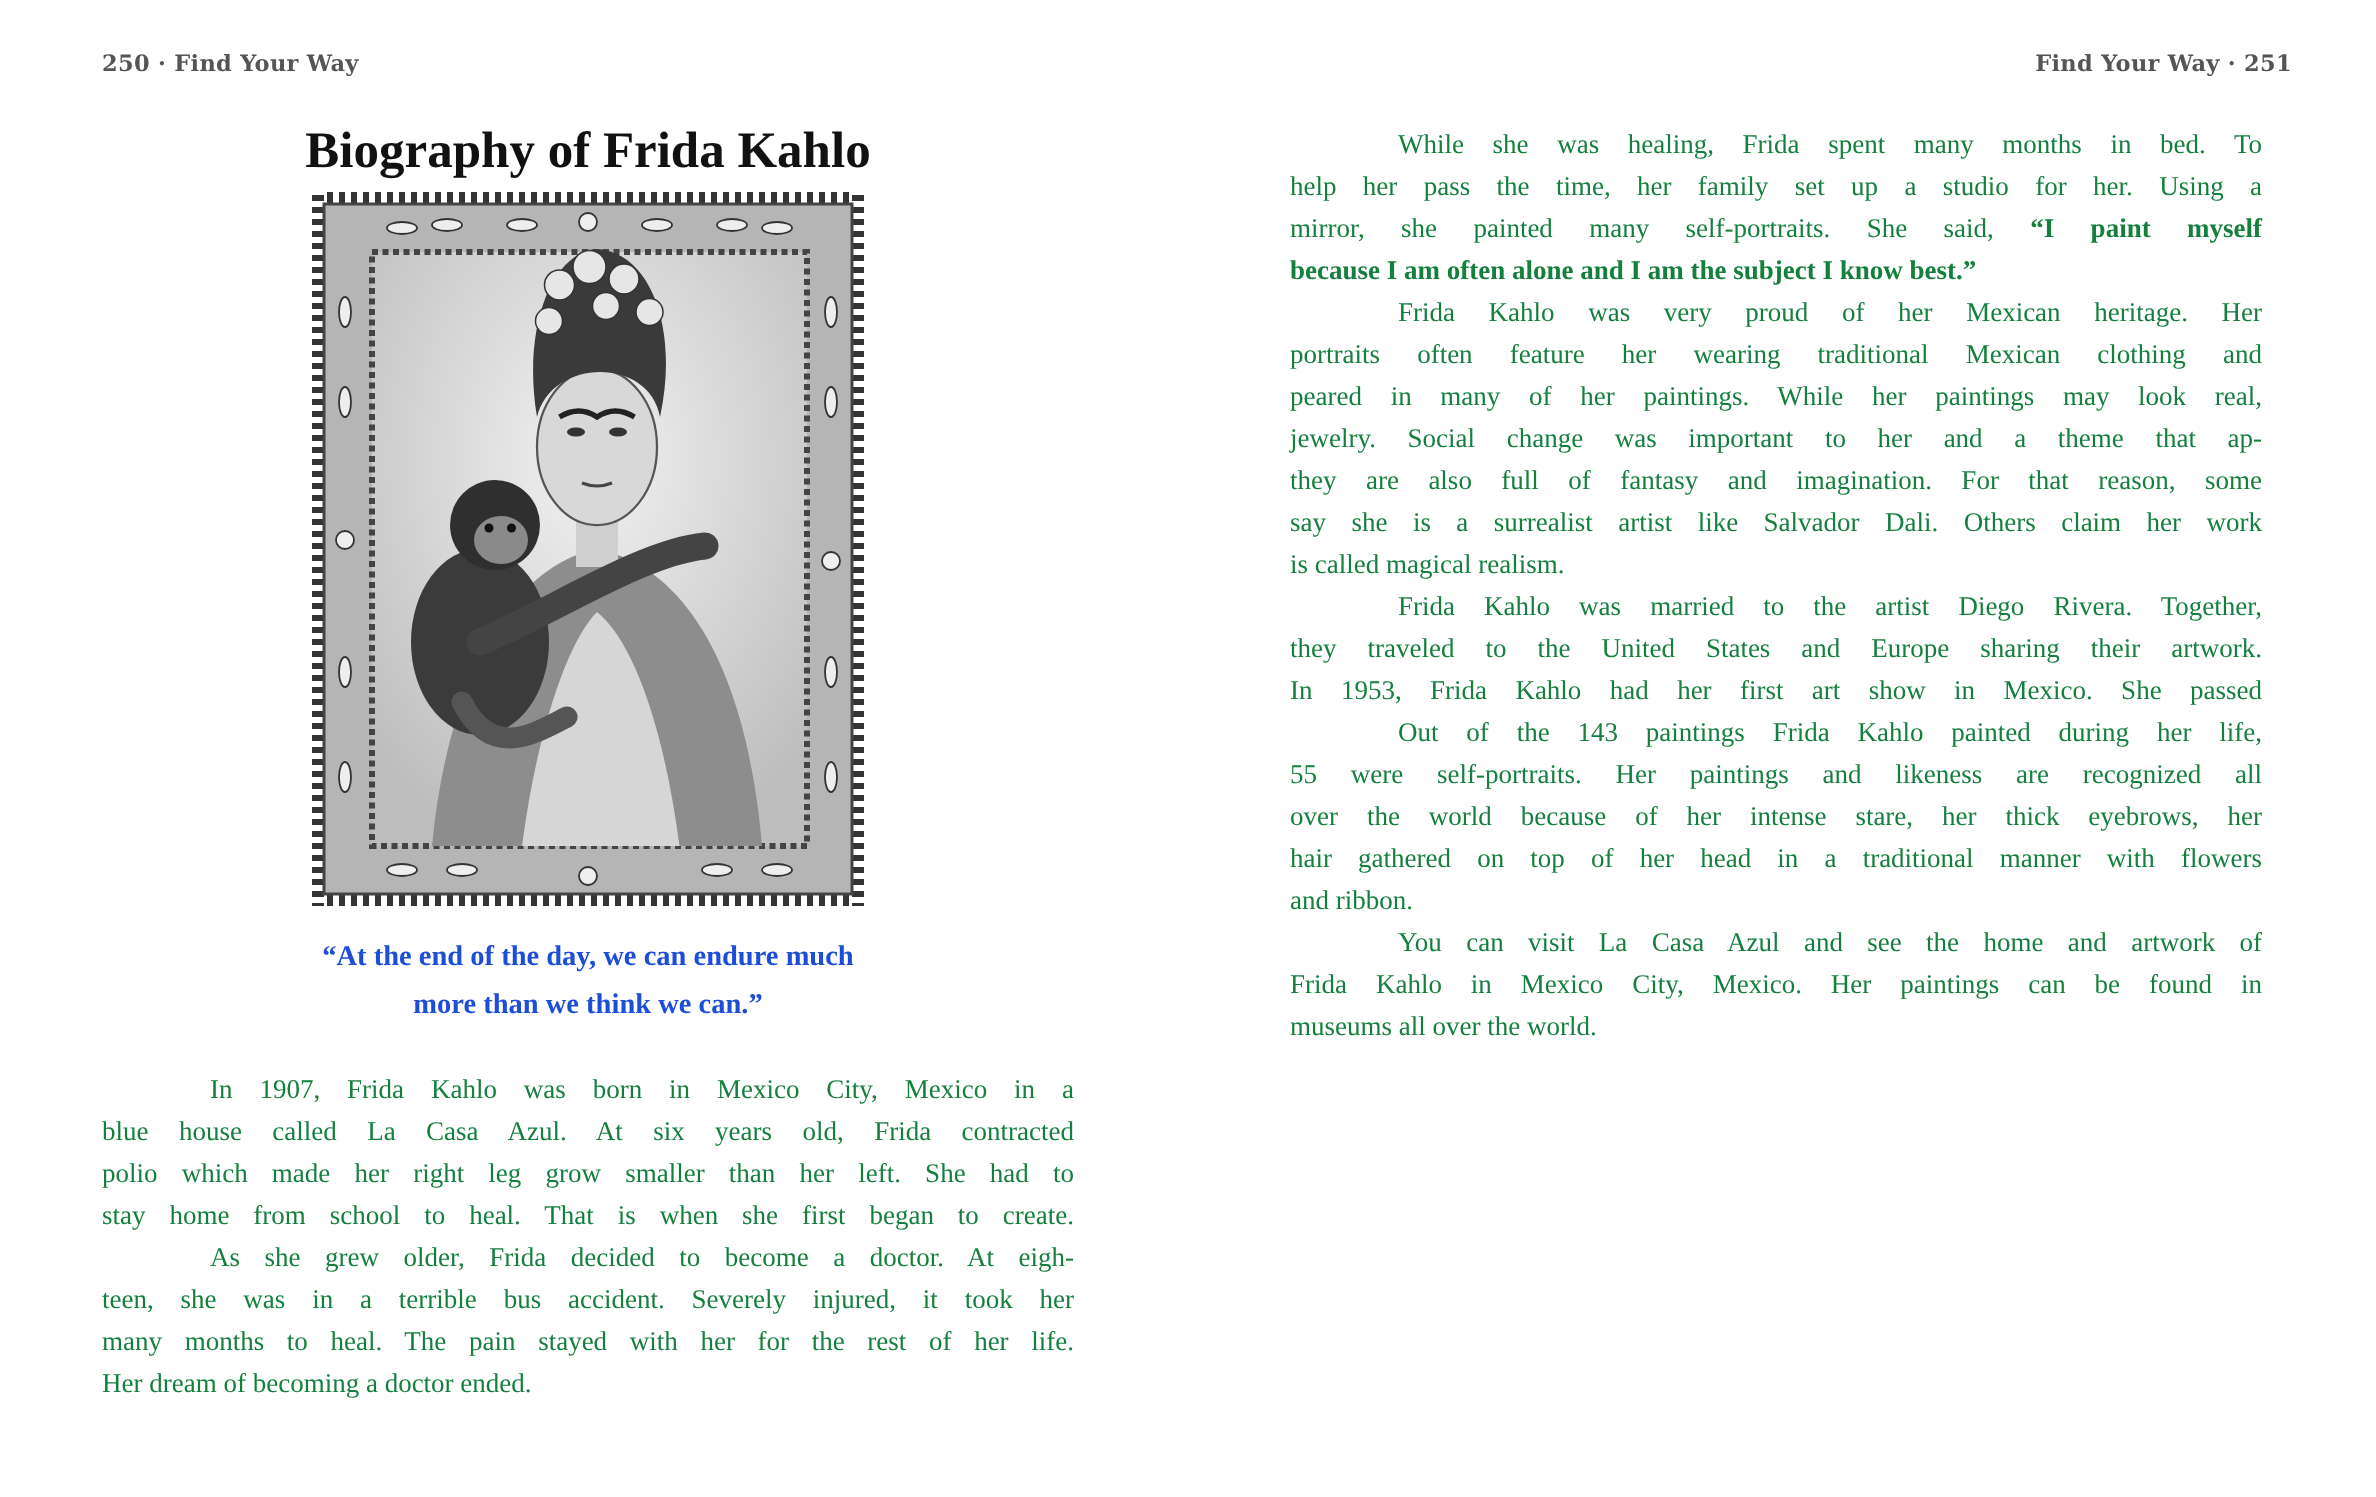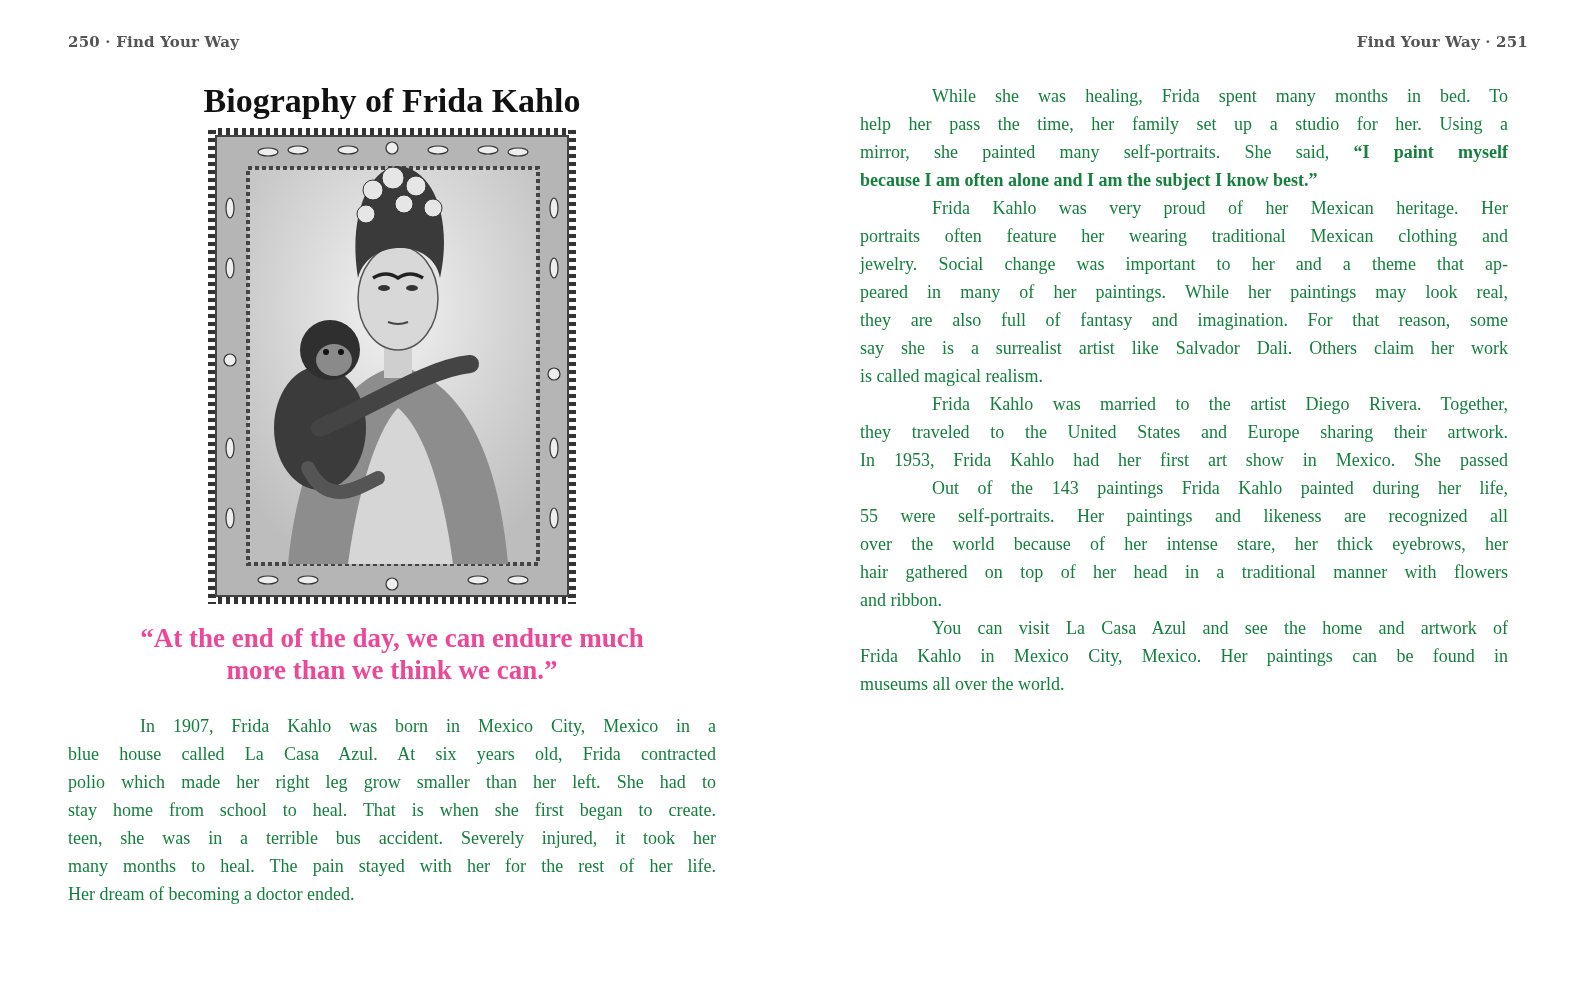--- a/index.html
+++ b/index.html
@@ -23,21 +23,21 @@
     font-size: 34px; font-weight: bold; color: #111;
   }
 
   .portrait {
     position: absolute; left: 208px; top: 128px; width: 368px; height: 476px;
   }
   .portrait svg { width: 100%; height: 100%; display: block; }
 
   .quote {
     position: absolute; top: 622px; left: 140px; width: 504px; text-align: center;
-    font-size: 27px; font-weight: bold; line-height: 32px; color: #ec4899;
+    font-size: 19px; font-weight: bold; line-height: 32px; color: #1d4ed8;
   }
 
   .body-text { position: absolute; font-size: 18px; line-height: 28px; color: #15803d; }
   .left .body-text { left: 68px; top: 712px; width: 648px; }
   .right .body-text { left: 68px; top: 82px; width: 648px; }
 
   .line { display: block; text-align: justify; text-align-last: justify; white-space: nowrap; height: 28px; }
   .line.last { text-align-last: left; }
   .line.indent { padding-left: 72px; }
   .line b { font-weight: bold; }
@@ -135,39 +135,40 @@
   <div class="quote">
     <span class="line last" style="text-align:center;text-align-last:center;height:32px">“At the end of the day, we can endure much</span>
     <span class="line last" style="text-align:left;text-align-last:center;height:32px">more than we think we can.”</span>
   </div>
 
   <div class="body-text">
     <span class="line indent">In 1907, Frida Kahlo was born in Mexico City, Mexico in a</span>
     <span class="line">blue house called La Casa Azul. At six years old, Frida contracted</span>
     <span class="line">polio which made her right leg grow smaller than her left. She had to</span>
     <span class="line">stay home from school to heal. That is when she first began to create.</span>
+    <span class="line indent">As she grew older, Frida decided to become a doctor. At eigh-</span>
     <span class="line">teen, she was in a terrible bus accident. Severely injured, it took her</span>
     <span class="line">many months to heal. The pain stayed with her for the rest of her life.</span>
     <span class="line last">Her dream of becoming a doctor ended.</span>
   </div>
 </div>
 
 <div class="page right">
   <div class="running-head">Find Your Way · 251</div>
 
   <div class="body-text">
     <span class="line indent">While she was healing, Frida spent many months in bed. To</span>
     <span class="line">help her pass the time, her family set up a studio for her. Using a</span>
     <span class="line"><span>mirror, she painted many self-portraits. She said,</span> <b>“I paint myself</b></span>
     <span class="line last"><b>because I am often alone and I am the subject I know best.”</b></span>
 
     <span class="line indent">Frida Kahlo was very proud of her Mexican heritage. Her</span>
     <span class="line">portraits often feature her wearing traditional Mexican clothing and</span>
+    <span class="line">peared in many of her paintings. While her paintings may look real,</span>
     <span class="line">jewelry. Social change was important to her and a theme that ap-</span>
-    <span class="line">peared in many of her paintings. While her paintings may look real,</span>
     <span class="line">they are also full of fantasy and imagination. For that reason, some</span>
     <span class="line">say she is a surrealist artist like Salvador Dali. Others claim her work</span>
     <span class="line last">is called magical realism.</span>
 
     <span class="line indent">Frida Kahlo was married to the artist Diego Rivera. Together,</span>
     <span class="line">they traveled to the United States and Europe sharing their artwork.</span>
     <span class="line">In 1953, Frida Kahlo had her first art show in Mexico. She passed</span>
 
     <span class="line indent">Out of the 143 paintings Frida Kahlo painted during her life,</span>
     <span class="line">55 were self-portraits. Her paintings and likeness are recognized all</span>

